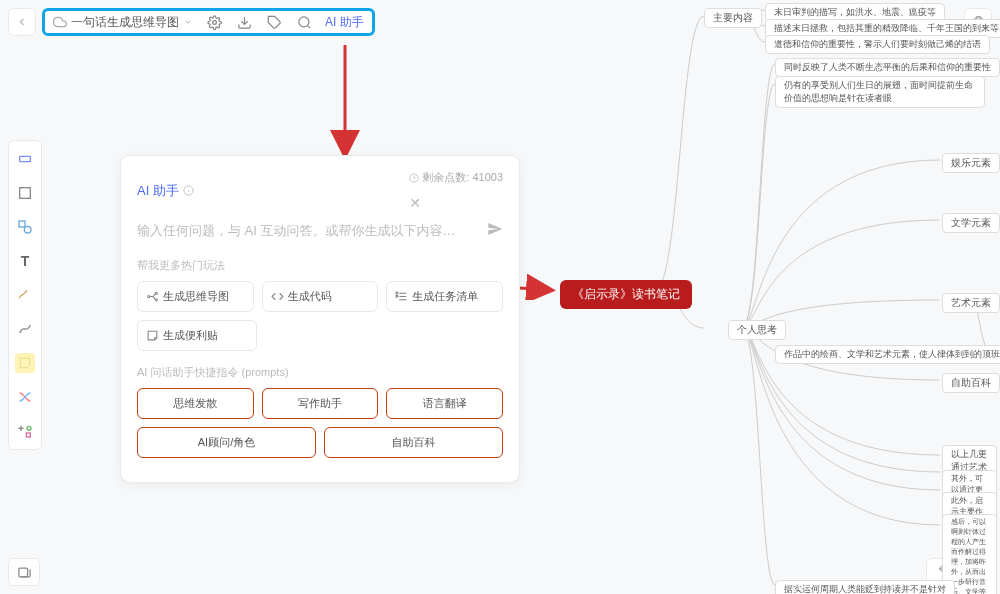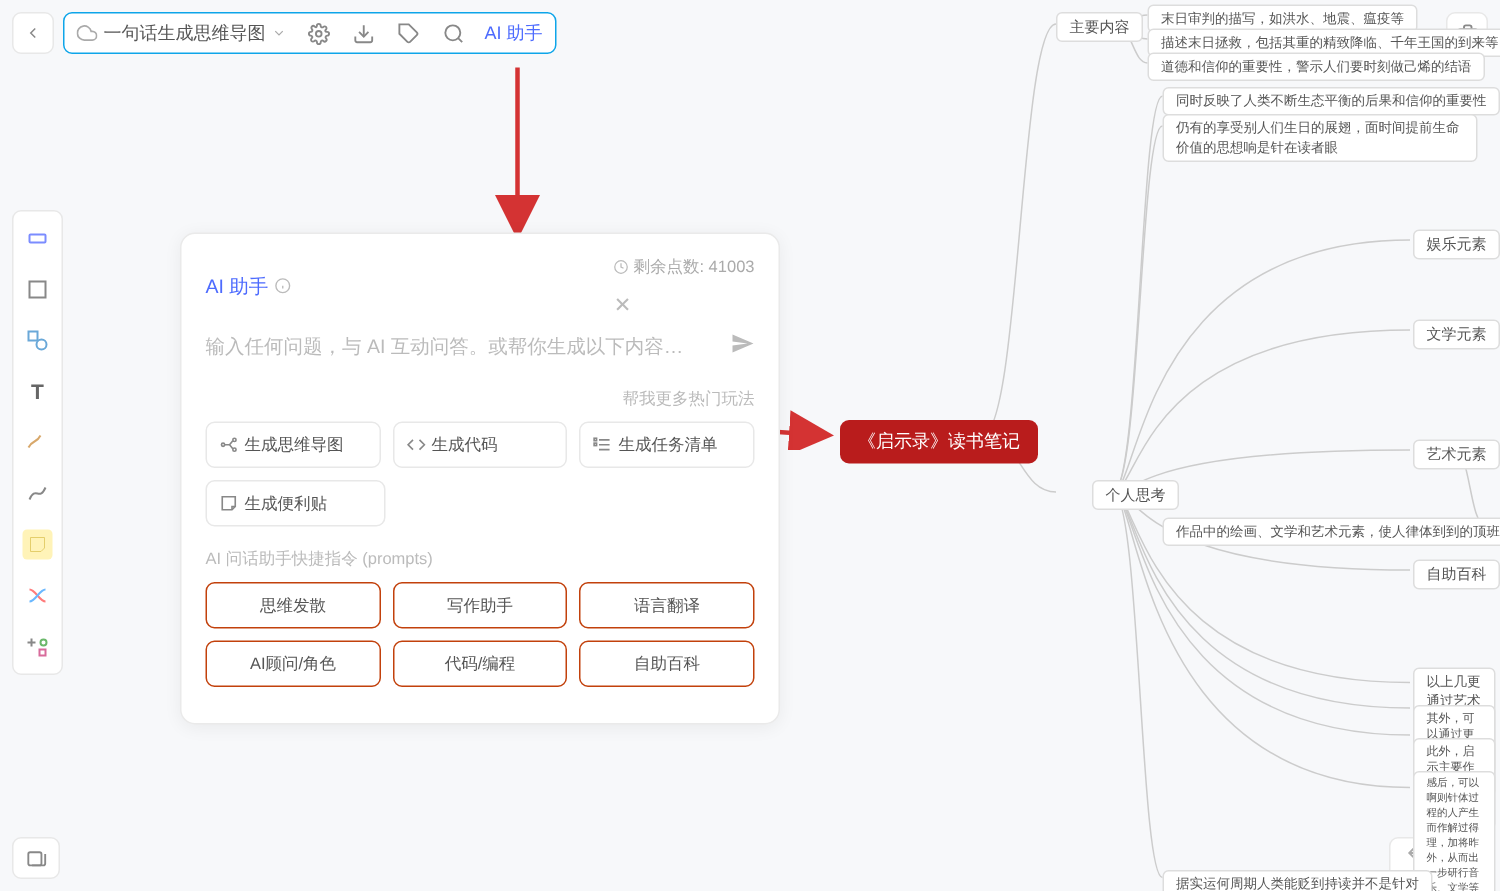--- a/index.html
+++ b/index.html
@@ -1,21 +1,21 @@
 <!DOCTYPE html>
 <html><head>
 <meta charset="utf-8">
 <style>
 * { margin: 0; padding: 0; box-sizing: border-box; }
 body { font-family: -apple-system, "PingFang SC", "Microsoft YaHei", sans-serif; background: #f7f8fa; width: 1000px; height: 594px; overflow: hidden; position: relative; font-size: 12px; color: #333; }
 
 
 .topbar { position: absolute; top: 8px; left: 8px; display: flex; align-items: center; gap: 6px; }
 .topbar-back { background: #fff; border: 1px solid #e8e8e8; border-radius: 6px; width: 28px; height: 28px; display: flex; align-items: center; justify-content: center; cursor: pointer; }
-.topbar-main { background: #fff; border: 1px solid #0ea5e9; border-radius: 6px; height: 28px; display: flex; align-items: center; padding: 0 8px; gap: 12px; }
+.topbar-main { background: #fff; border: 3px solid #0ea5e9; border-radius: 6px; height: 28px; display: flex; align-items: center; padding: 0 8px; gap: 12px; }
 .doc-title { display: flex; align-items: center; gap: 4px; font-size: 12px; color: #555; }
 .icon-btn { width: 18px; height: 18px; display: flex; align-items: center; justify-content: center; color: #888; cursor: pointer; }
 .ai-label { color: #4d6bfe; font-weight: 500; font-size: 12px; }
 
 
 .topright { position: absolute; top: 8px; right: 8px; background: #fff; border: 1px solid #e8e8e8; border-radius: 6px; width: 28px; height: 28px; display: flex; align-items: center; justify-content: center; cursor: pointer; }
 
 
 .lefttool { position: absolute; left: 8px; top: 140px; background: #fff; border: 1px solid #e8e8e8; border-radius: 6px; width: 34px; display: flex; flex-direction: column; align-items: center; padding: 8px 0; gap: 14px; }
 .lefttool .tool { width: 20px; height: 20px; display: flex; align-items: center; justify-content: center; color: #888; cursor: pointer; }
@@ -31,21 +31,21 @@
 
 .ai-panel { position: absolute; left: 120px; top: 155px; width: 400px; background: #fff; border: 1px solid #eaeaea; border-radius: 10px; box-shadow: 0 2px 12px rgba(0,0,0,0.06); padding: 14px 16px 16px; }
 .ai-head { display: flex; justify-content: space-between; align-items: center; margin-bottom: 10px; }
 .ai-title { color: #4d6bfe; font-size: 13px; display: flex; align-items: center; gap: 4px; }
 .ai-meta { color: #aaa; font-size: 11px; display: flex; gap: 10px; flex-direction: column; }
 .ai-close { cursor: pointer; color: #bbb; font-size: 14px; }
 .ai-input-row { display: flex; align-items: center; gap: 8px; margin-bottom: 18px; }
 .ai-input { flex: 1; border: none; outline: none; font-size: 13px; color: #0f766e; }
 .ai-input::placeholder { color: #bbb; }
 .ai-send { color: #bbb; cursor: pointer; }
-.sec-label { color: #bbb; font-size: 11px; margin-bottom: 8px; text-align: right; }
+.sec-label { color: #bbb; font-size: 11px; margin-bottom: 8px; }
 .btn-row { display: flex; gap: 8px; margin-bottom: 8px; }
 .gen-btn { flex: 1; background: #fff; border: 1px solid #e8e8e8; border-radius: 6px; padding: 7px 8px; font-size: 11px; color: #555; display: flex; align-items: center; gap: 4px; cursor: pointer; }
 .gen-btn.solo { flex: 0 0 auto; width: 120px; }
 .prompt-label { color: #bbb; font-size: 11px; margin: 14px 0 8px; }
 .prompt-btn { flex: 1; background: #fff; border: 1px solid #c2410c; border-radius: 6px; padding: 7px 0; font-size: 11px; color: #555; text-align: center; cursor: pointer; }
 
 
 .arrow1 { position: absolute; left: 330px; top: 40px; }
 .arrow2 { position: absolute; left: 230px; top: 260px; }
 
@@ -265,21 +265,20 @@
       </div>
   </div>
   <div class="prompt-label">AI 问话助手快捷指令 (prompts)</div>
   <div class="btn-row">
     <div class="prompt-btn">思维发散</div>
     <div class="prompt-btn">写作助手</div>
     <div class="prompt-btn">语言翻译</div>
   </div>
   <div class="btn-row">
     <div class="prompt-btn">AI顾问/角色</div>
-    <div class="prompt-btn">代码/编程</div>
     <div class="prompt-btn">自助百科</div>
   </div>
 </div>
 
 <svg class="mm" width="1000" height="594">
   <path d="M655 290 C 680 290, 680 16, 704 16"></path>
   <path d="M655 290 C 680 290, 680 328, 704 328"></path>
   <path d="M742 16 C 755 16, 755 10, 765 10"></path>
   <path d="M742 16 C 755 16, 755 26, 765 26"></path>
   <path d="M742 16 C 755 16, 755 42, 765 42"></path>

